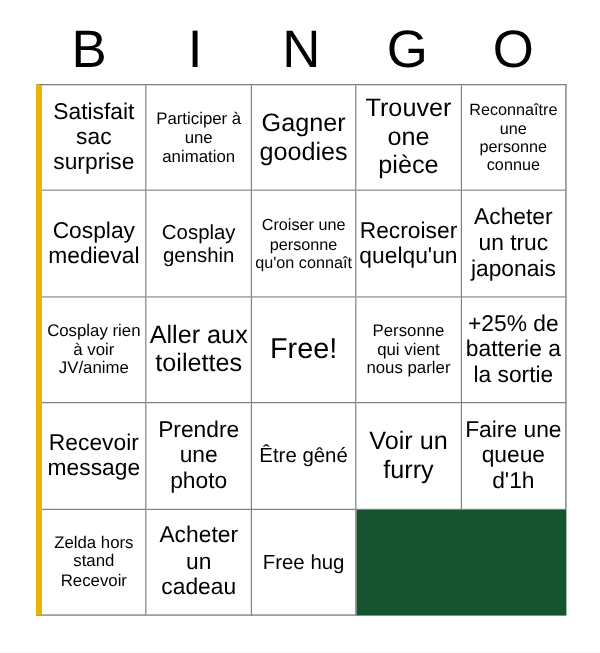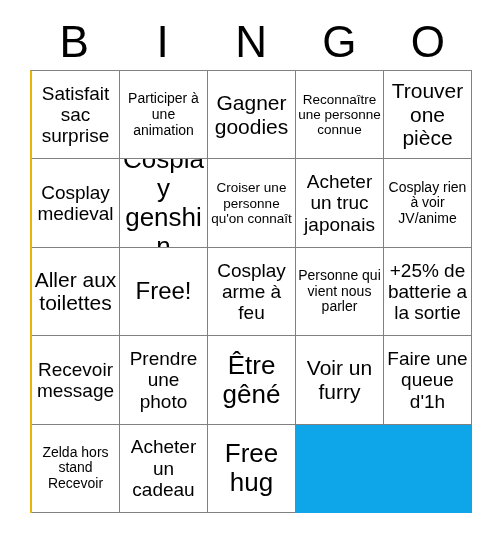--- a/index.html
+++ b/index.html
@@ -43,23 +43,23 @@
   #grid {
     position: absolute;
     left: 30px;
     top: 70px;
     width: 442px;
     height: 443px;
     display: grid;
     grid-template-columns: repeat(5, 1fr);
     grid-template-rows: repeat(5, 1fr);
     border-top: 1px solid #808080;
-    border-left: 2px solid #eab308;
+    border-left: 5px solid #eab308;
     box-sizing: border-box;
-    background: #0ea5e9;
+    background: #14532d;
   }
   .cell {
     border-right: 1px solid #808080;
     border-bottom: 1px solid #808080;
     box-sizing: border-box;
     display: flex;
     align-items: center;
     justify-content: center;
     text-align: center;
     padding: 1px 2px;
@@ -67,21 +67,21 @@
     background: #ffffff;
   }
   .cell-text {
     display: block;
     width: 100%;
     line-height: 1.12;
     word-wrap: break-word;
     hyphens: none;
   }
   
-  .fs-xl .cell-text { font-size: 26px; }
+  .fs-xl .cell-text { font-size: 17px; }
   .fs-lg .cell-text { font-size: 21px; }
   .fs-md .cell-text { font-size: 19px; }
   .fs-sm .cell-text { font-size: 14px; }
   .fs-xs .cell-text { font-size: 13.5px; }
   .fs-free .cell-text { font-size: 24px; }
 </style>
 </head>
 <body>
 
 <div id="card">
@@ -97,49 +97,49 @@
   <div id="grid">
       <div class="cell fs-md">
         <span class="cell-text">Satisfait sac surprise</span>
       </div>
       <div class="cell fs-sm">
         <span class="cell-text">Participer à une animation</span>
       </div>
       <div class="cell fs-lg">
         <span class="cell-text">Gagner goodies</span>
       </div>
+      <div class="cell fs-lg">
+        <span class="cell-text">Trouver one pièce</span>
+      </div>
       <div class="cell fs-xs">
         <span class="cell-text">Reconnaître une personne connue</span>
-      </div>
-      <div class="cell fs-lg">
-        <span class="cell-text">Trouver one pièce</span>
       </div>
       <div class="cell fs-md">
         <span class="cell-text">Cosplay medieval</span>
       </div>
       <div class="cell fs-xl">
         <span class="cell-text">Cosplay genshin</span>
       </div>
       <div class="cell fs-xs">
         <span class="cell-text">Croiser une personne qu'on connaît</span>
+      </div>
+      <div class="cell fs-md">
+        <span class="cell-text">Recroiser quelqu'un</span>
       </div>
       <div class="cell fs-md">
         <span class="cell-text">Acheter un truc japonais</span>
       </div>
       <div class="cell fs-sm">
         <span class="cell-text">Cosplay rien à voir JV/anime</span>
       </div>
       <div class="cell fs-lg">
         <span class="cell-text">Aller aux toilettes</span>
       </div>
       <div class="cell fs-free">
         <span class="cell-text">Free!</span>
-      </div>
-      <div class="cell fs-md">
-        <span class="cell-text">Cosplay arme à feu</span>
       </div>
       <div class="cell fs-sm">
         <span class="cell-text">Personne qui vient nous parler</span>
       </div>
       <div class="cell fs-md">
         <span class="cell-text">+25% de batterie a la sortie</span>
       </div>
       <div class="cell fs-md">
         <span class="cell-text">Recevoir message</span>
       </div>

